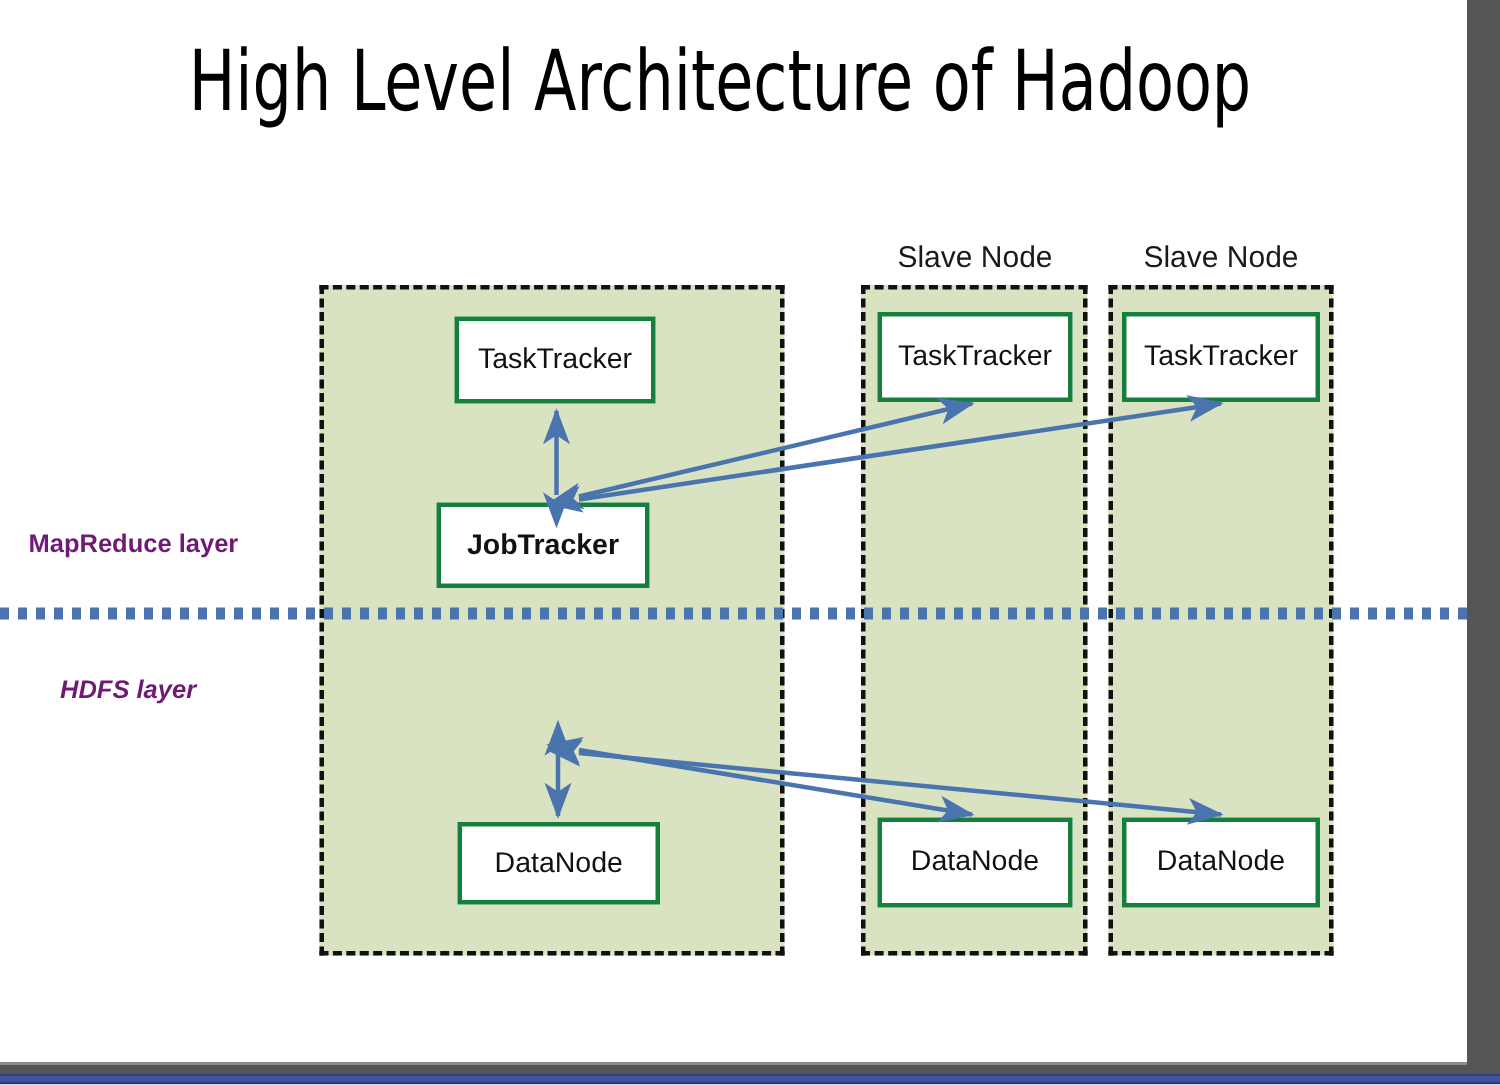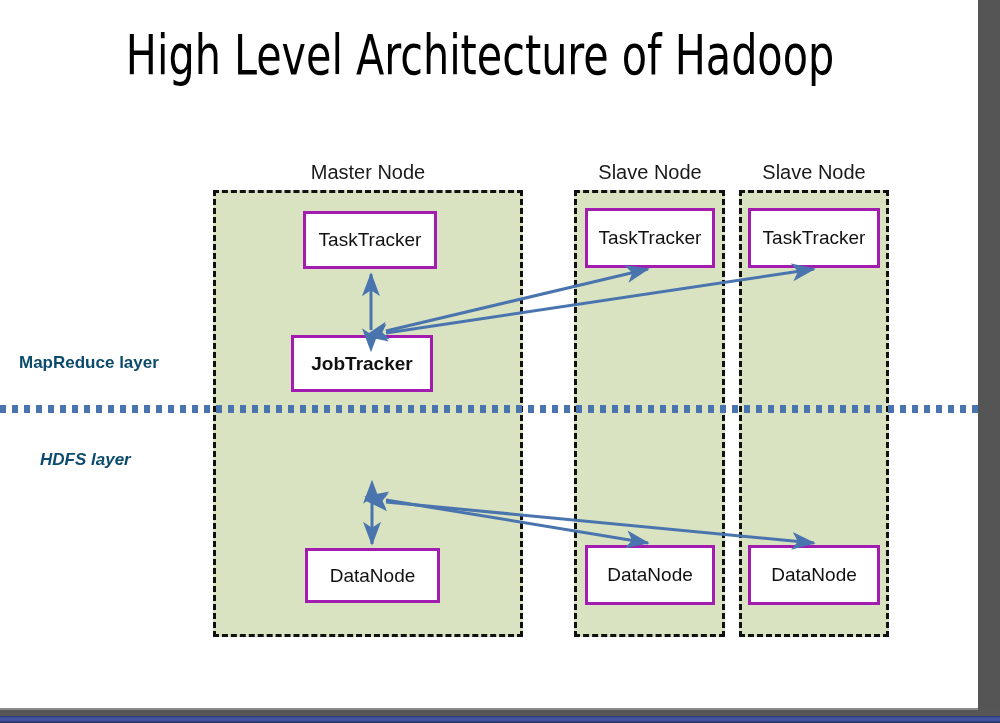--- a/index.html
+++ b/index.html
@@ -68,21 +68,21 @@
     transform: scaleX(0.82);
     transform-origin: center center;
   }
 
   
   .layer-label {
     position: absolute;
     font-family: "Liberation Sans", sans-serif;
     font-size: 17px;
     font-weight: bold;
-    color: #0c4a6e;
+    color: #701a75;
     white-space: nowrap;
   }
   #label-mapreduce { left: 19px; top: 353px; }
   #label-hdfs      { left: 40px; top: 450px; font-style: italic; }
 
   
   .col-caption {
     position: absolute;
     font-family: "Liberation Sans", sans-serif;
     font-size: 20px;
@@ -97,21 +97,21 @@
     position: absolute;
     background: #d9e3c1;
     border: 3px dashed #111111;
     box-sizing: border-box;
   }
 
   
   .box {
     position: absolute;
     background: #ffffff;
-    border: 3px solid #a21caf;
+    border: 3px solid #15803d;
     box-sizing: border-box;
     display: flex;
     align-items: center;
     justify-content: center;
     font-family: "Liberation Sans", sans-serif;
     font-size: 19px;
     color: #111111;
     white-space: nowrap;
   }
   .box.bold { font-weight: bold; }
@@ -138,21 +138,20 @@
     pointer-events: none;
   }
 </style>
 </head>
 <body>
 
 <div id="slide">
 
   <div id="slide-title">High Level Architecture of Hadoop</div>
 
-  <div class="col-caption" style="left:283px; top:161px; width:170px;">Master Node</div>
   <div class="col-caption" style="left:565px; top:161px; width:170px;">Slave Node</div>
   <div class="col-caption" style="left:729px; top:161px; width:170px;">Slave Node</div>
 
   <div class="node-container" style="left:213px; top:190px; width:310px; height:447px;"></div>
   <div class="node-container" style="left:574px; top:190px; width:151px; height:447px;"></div>
   <div class="node-container" style="left:739px; top:190px; width:150px; height:447px;"></div>
 
   <div id="layer-divider"></div>
 
   <div class="layer-label" id="label-mapreduce">MapReduce layer</div>

